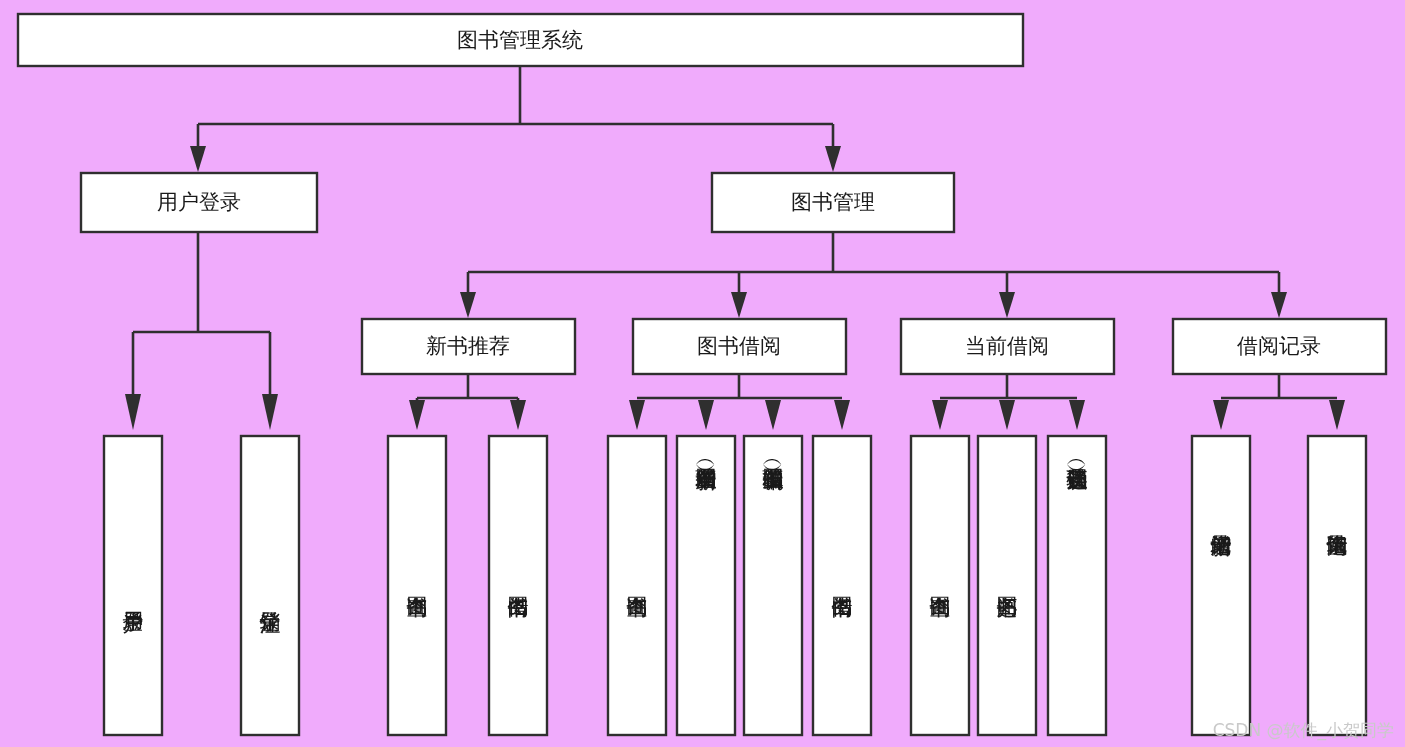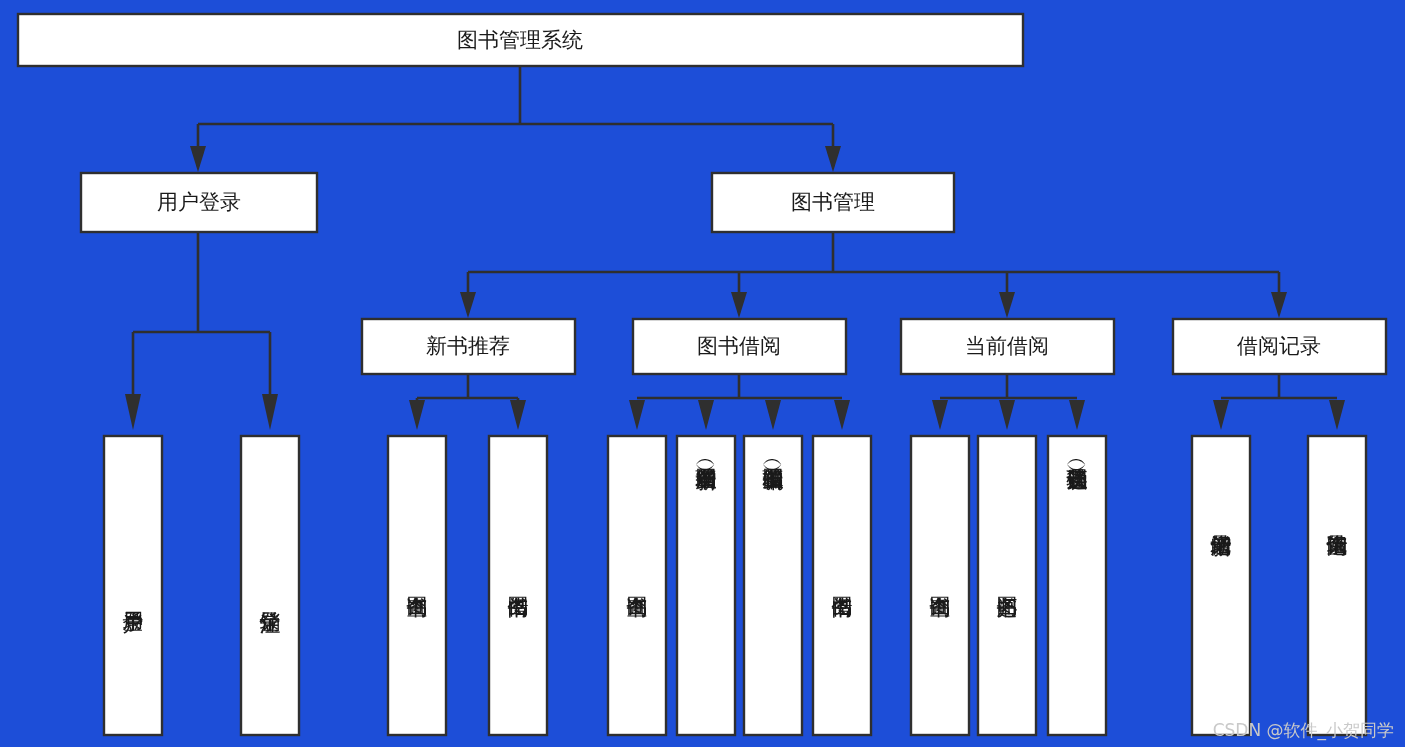--- a/index.html
+++ b/index.html
@@ -8,21 +8,21 @@
     padding: 0;
     background: #ffffff;
   }
   body {
     font-family: "DejaVu Sans", "Liberation Sans", sans-serif;
   }
   #diagram-root {
     position: relative;
     width: 1405px;
     height: 747px;
-    background: #1d4ed8;
+    background: #f0abfc;
     overflow: hidden;
   }
   svg.flow {
     position: absolute;
     left: 0;
     top: 0;
     width: 1405px;
     height: 747px;
     display: block;
   }

